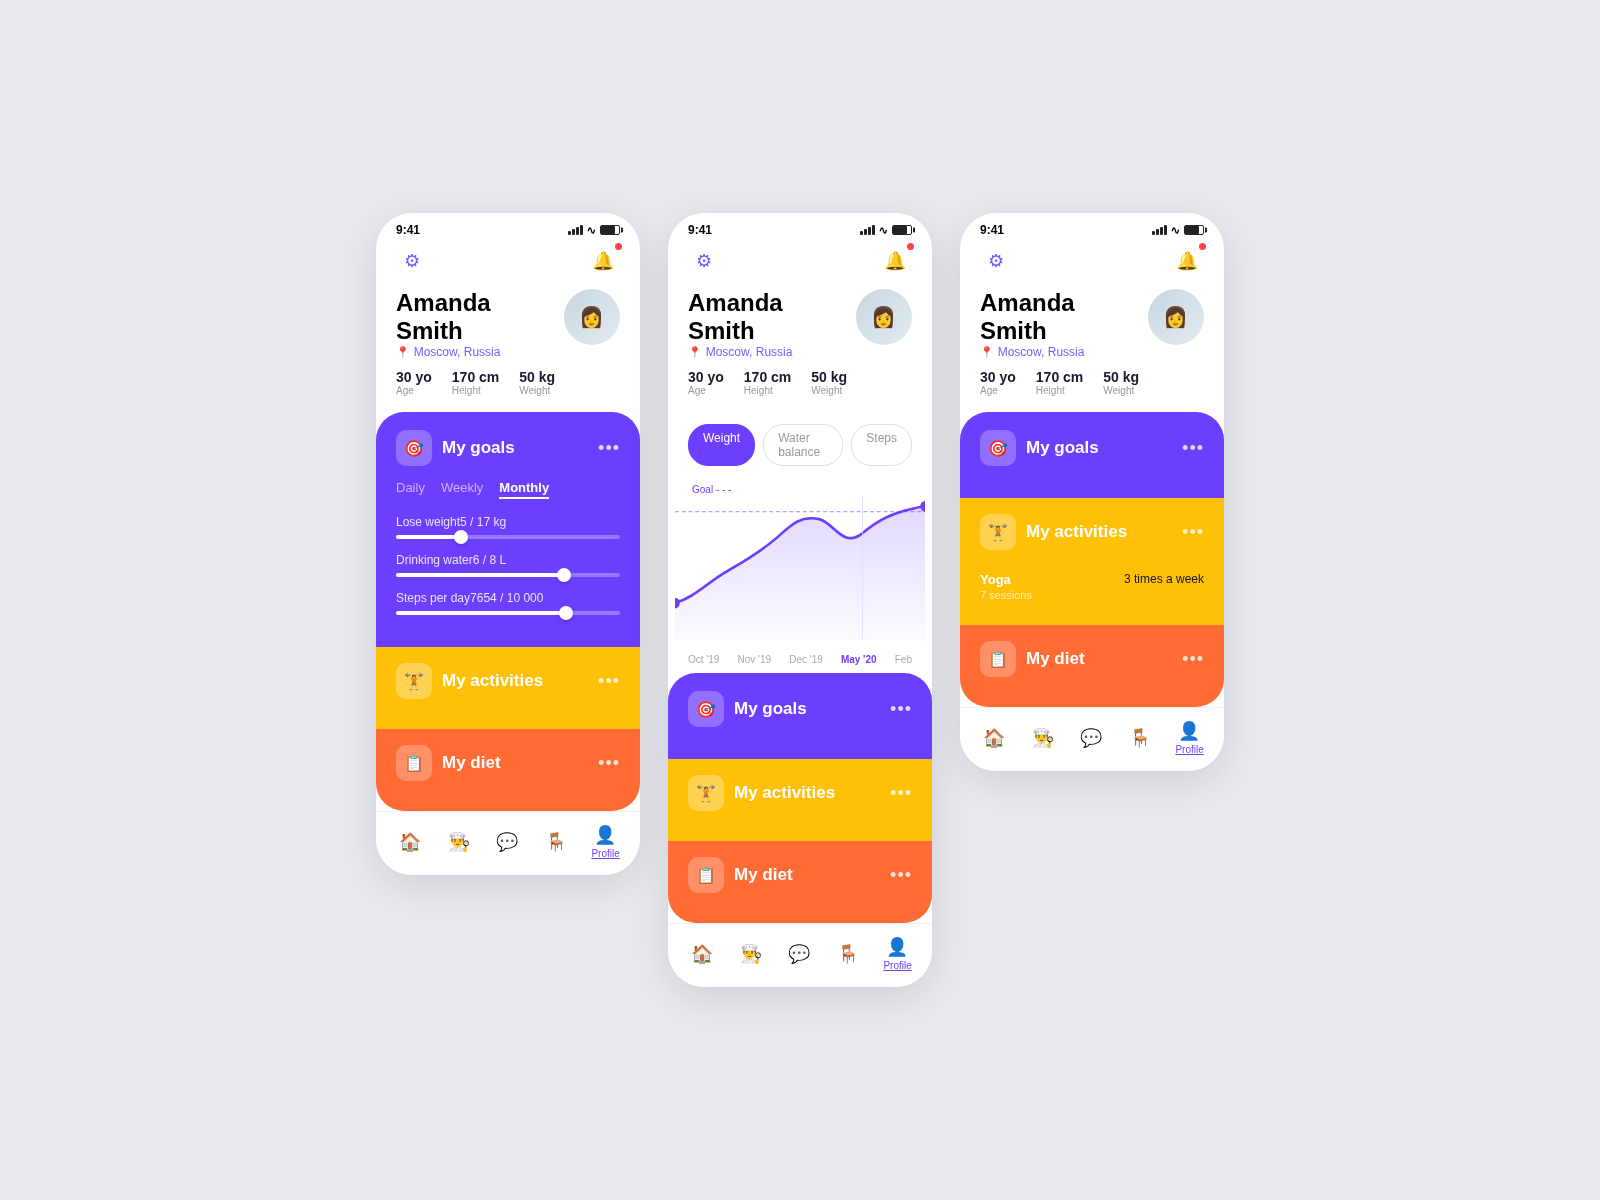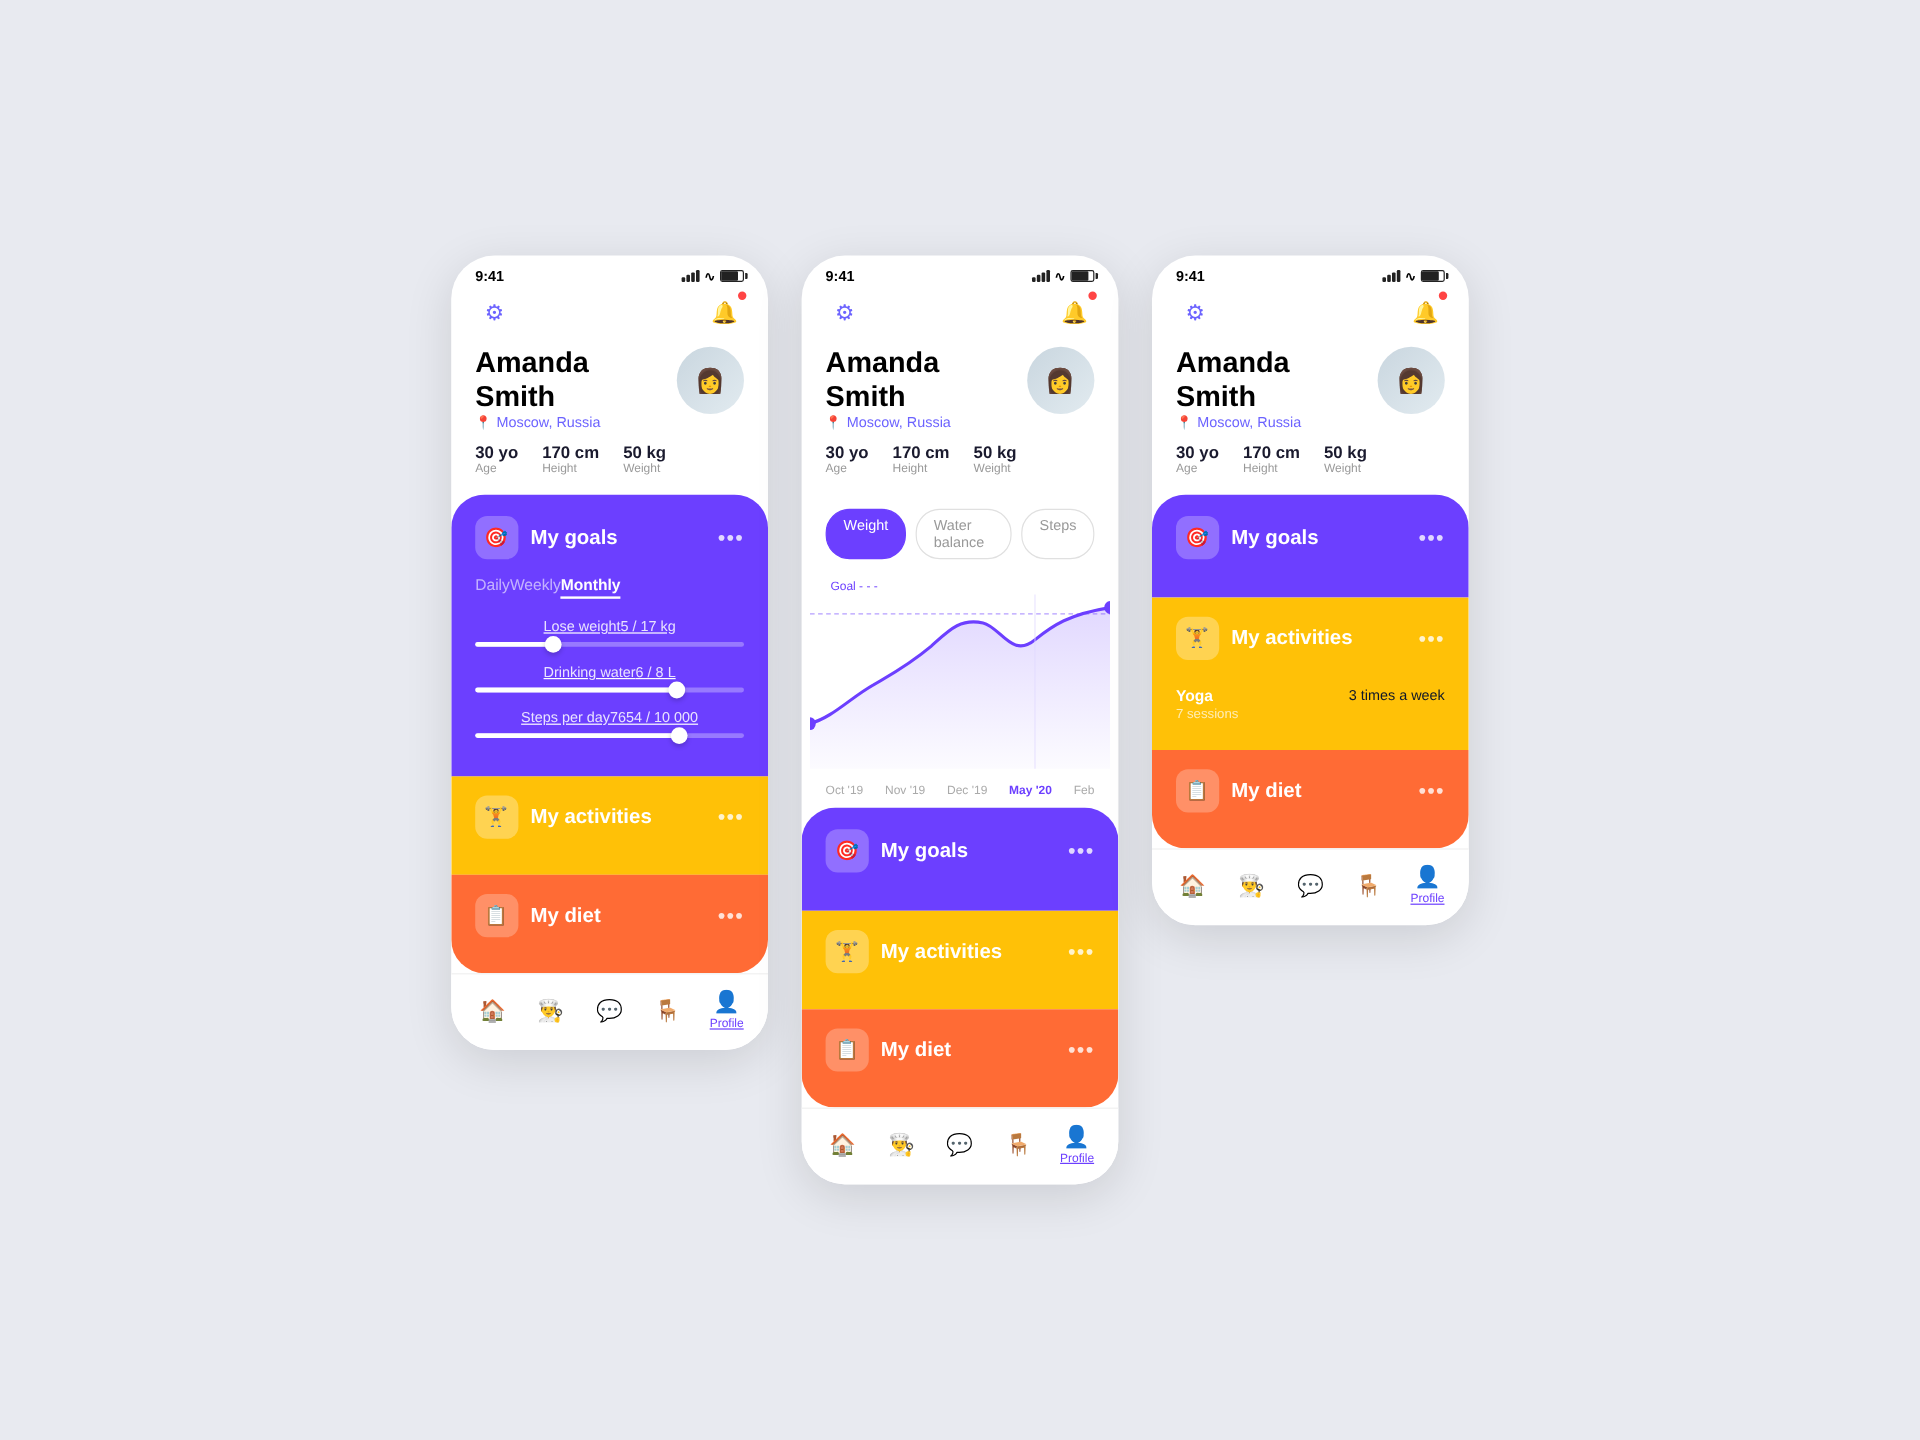--- a/index.html
+++ b/index.html
@@ -98,30 +98,30 @@
       width: 36px; height: 36px; border-radius: 10px;
       background: rgba(255,255,255,0.25);
       display: flex; align-items: center; justify-content: center;
       font-size: 16px;
     }
     .card-title { font-size: 17px; font-weight: 700; }
     .dots-btn { font-size: 18px; cursor: pointer; color: rgba(255,255,255,0.8); letter-spacing: 1px; }
 
     
     .goal-tabs {
-      display: flex; margin-bottom: 16px;
+      display: flex; gap: 16px; margin-bottom: 16px;
     }
     .tab-item {
       font-size: 13px; color: rgba(255,255,255,0.6); cursor: pointer;
     }
     .tab-item.active { color: white; font-weight: 700; border-bottom: 2px solid white; padding-bottom: 2px; }
 
     
     .goal-item { margin-bottom: 14px; }
-    .goal-item-header { display: flex; justify-content: center; margin-bottom: 6px; text-decoration: underline; }
+    .goal-item-header { display: flex; justify-content: flex-start; margin-bottom: 6px; }
     .goal-name { font-size: 12px; color: rgba(255,255,255,0.85); }
     .goal-value { font-size: 12px; color: rgba(255,255,255,0.85); }
     .slider-track { height: 4px; background: rgba(255,255,255,0.3); border-radius: 2px; position: relative; }
     .slider-fill { height: 100%; background: white; border-radius: 2px; position: absolute; top: 0; left: 0; }
     .slider-thumb {
       width: 14px; height: 14px; background: white; border-radius: 50%;
       position: absolute; top: 50%; transform: translateY(-50%);
       box-shadow: 0 2px 4px rgba(0,0,0,0.2);
     }
 

